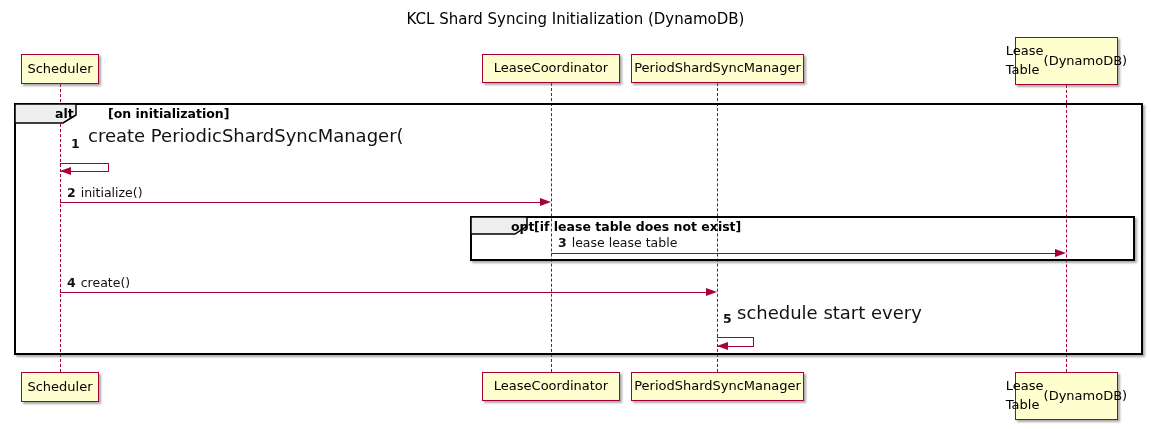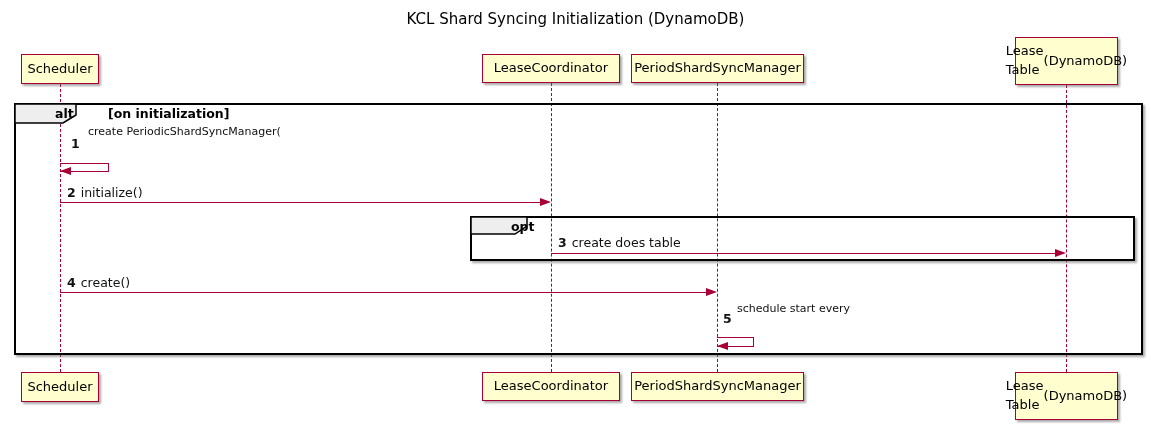--- a/index.html
+++ b/index.html
@@ -39,21 +39,21 @@
     box-shadow:2px 2px 2px rgba(100,100,100,.55);
     display:flex;flex-direction:row;align-items:center;justify-content:center;
     font-size:13px;line-height:1.45;text-align:left;z-index:5;color:#000;
   }
   .msg-label{
     position:absolute;z-index:6;font-size:12.5px;white-space:nowrap;
     display:flex;gap:5px;align-items:baseline;
   }
   .msg-num{position:absolute;z-index:6;font-weight:bold;font-size:12.5px;white-space:nowrap;}
   .num-inline{font-weight:bold;}
-  .msg-text{position:absolute;z-index:6;font-size:11px;white-space:nowrap;}
+  .msg-text{position:absolute;z-index:6;font-size:18px;white-space:nowrap;}
   .msg-line{position:absolute;z-index:6;height:0;border-top:1px solid var(--arrow);}
   .self-loop{
     position:absolute;z-index:6;border:1px solid var(--arrow);border-left:none;
     background:transparent;
   }
   .arrow-right{
     position:absolute;z-index:7;width:0;height:0;
     border-top:4px solid transparent;border-bottom:4px solid transparent;
     border-left:11px solid var(--arrow);
   }
@@ -81,20 +81,21 @@
     <path d="M1,1 H62 V12 L49,20 H1 Z"></path>
   </svg>
   <div class="frame-op" style="left:14px;top:104px;width:49px;">alt</div>
   <div class="guard" style="left:92px;top:106px;margin-left:16px;">[on initialization]</div>
 
   <div class="frame" style="left:470px;top:216px;width:665px;height:45px;"></div>
   <svg class="pentagon" style="left:470px;top:216px;" width="59" height="20">
     <path d="M1,1 H57 V10 L45,18 H1 Z"></path>
   </svg>
   <div class="frame-op" style="left:470px;top:217px;width:44px;">opt</div>
+  <div class="guard" style="left:534px;top:219px;">[if lease table does not exist]</div>
 
   <div class="participant" style="left:21px;top:54px;width:78px;height:30px;">
     <span>Scheduler</span>
   </div>
   <div class="participant" style="left:482px;top:54px;width:138px;height:29px;">
     <span>LeaseCoordinator</span>
   </div>
   <div class="participant" style="left:631px;top:54px;width:173px;height:29px;">
     <span>PeriodShardSyncManager</span>
   </div>
@@ -124,21 +125,21 @@
 
   <div class="msg-label" style="left:67px;top:185px;">
     <span class="num-inline">2</span>
     <span>initialize()</span>
   </div>
   <div class="msg-line" style="left:60px;top:202px;width:481px;"></div>
   <div class="arrow-right" style="left:540px;top:198px;"></div>
 
   <div class="msg-label" style="left:558px;top:235px;">
     <span class="num-inline">3</span>
-    <span>create does table</span>
+    <span>lease lease table</span>
   </div>
   <div class="msg-line" style="left:551px;top:253px;width:504px;"></div>
   <div class="arrow-right" style="left:1055px;top:249px;"></div>
 
   <div class="msg-label" style="left:67px;top:275px;">
     <span class="num-inline">4</span>
     <span>create()</span>
   </div>
   <div class="msg-line" style="left:60px;top:292px;width:647px;"></div>
   <div class="arrow-right" style="left:706px;top:288px;"></div>

